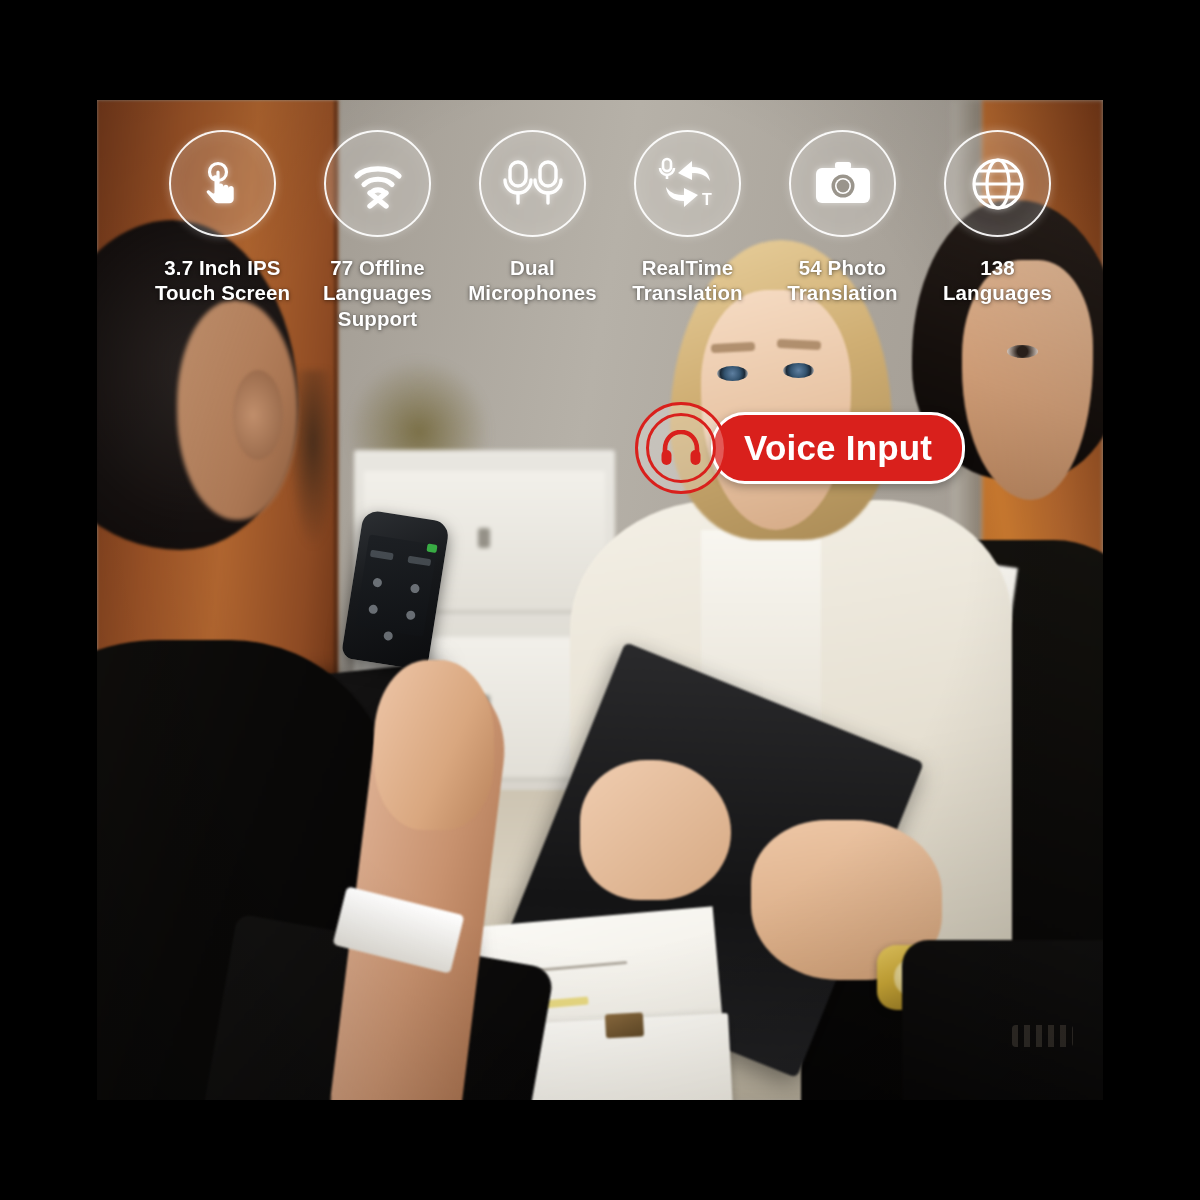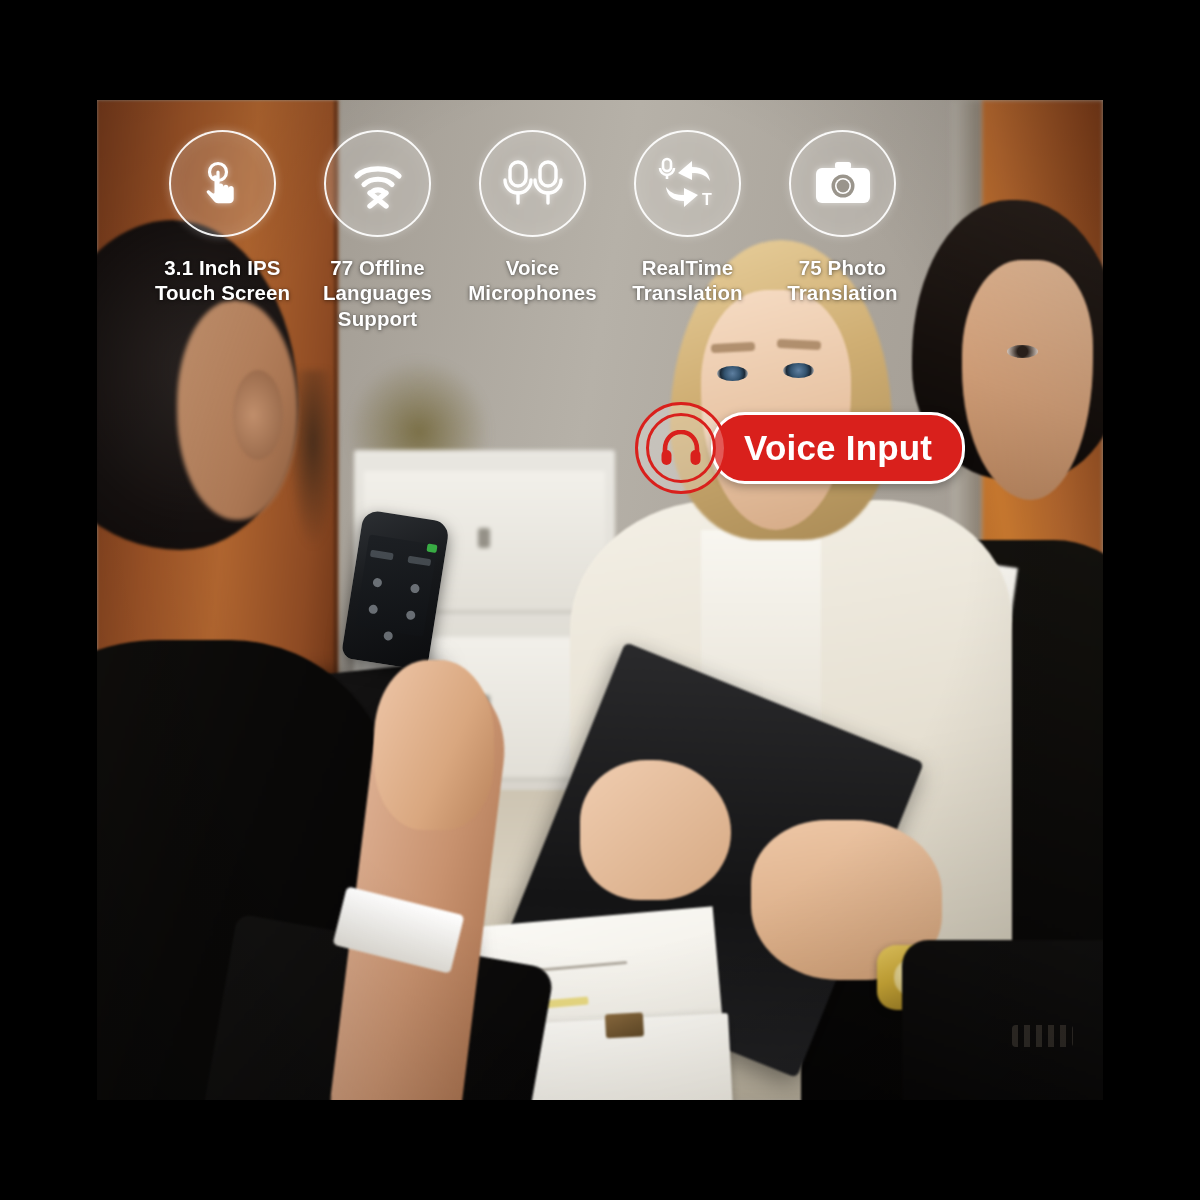--- a/index.html
+++ b/index.html
@@ -643,21 +643,21 @@
           <svg width="52" height="52" viewBox="0 0 52 52" aria-hidden="true">
             <circle cx="21" cy="14" r="8.5" fill="none" stroke="#fff" stroke-width="3.2"></circle>
             <path d="M21 14 v13" stroke="#fff" stroke-width="3.2" stroke-linecap="round"></path>
             <path d="M17.5 20 v14.5 c0 1 -1.4 1.3 -2.2 .6 l-3 -2.6 c-1.5-1.2 -3.6 .8 -2.2 2.4
                      l7 8.4 c1 1.2 2.4 1.9 4 1.9 h11.3 c2.4 0 4.3-1.9 4.3-4.3 V30.5
                      c0-1.5-1.2-2.6-2.6-2.6 -1.5 0-2.6 1.1-2.6 2.6 v-1.2 c0-1.5-1.2-2.6-2.6-2.6
                      -1.5 0-2.6 1.1-2.6 2.6 v-1.2 c0-1.5-1.2-2.6-2.6-2.6 -1.5 0-2.6 1.1-2.6 2.6
                      V20 c0-1.5-1.2-2.7-2.7-2.7 -1.5 0-2.9 1.2-2.9 2.7 z" fill="#fff"></path>
           </svg>
         </div>
-        <div class="feature-label">3.1 Inch IPS
+        <div class="feature-label">3.7 Inch IPS
 Touch Screen</div>
       </div>
 
       <div class="feature">
         <div class="feature-circle">
           <svg width="54" height="50" viewBox="0 0 54 50" aria-hidden="true">
             <path d="M6 17 C15 7.5 39 7.5 48 17" fill="none" stroke="#fff" stroke-width="5.2" stroke-linecap="round"></path>
             <path d="M13 25.5 C20 18.5 34 18.5 41 25.5" fill="none" stroke="#fff" stroke-width="5.2" stroke-linecap="round"></path>
             <path d="M20.5 33.5 C24 30 30 30 33.5 33.5" fill="none" stroke="#fff" stroke-width="5.2" stroke-linecap="round"></path>
             <path d="M19 34 L35 47 M35 34 L19 47" stroke="#fff" stroke-width="5.4" stroke-linecap="round"></path>
@@ -673,21 +673,21 @@
             <g fill="none" stroke="#fff" stroke-width="3.4" stroke-linecap="round">
               <rect x="8" y="4" width="16" height="24" rx="8"></rect>
               <path d="M3 22 a13 13 0 0 0 26 0"></path>
               <path d="M16 35 v10"></path>
               <rect x="38" y="4" width="16" height="24" rx="8"></rect>
               <path d="M33 22 a13 13 0 0 0 26 0"></path>
               <path d="M46 35 v10"></path>
             </g>
           </svg>
         </div>
-        <div class="feature-label">Voice
+        <div class="feature-label">Dual
 Microphones</div>
       </div>
 
       <div class="feature">
         <div class="feature-circle">
           <svg width="60" height="56" viewBox="0 0 60 56" aria-hidden="true">
             <g fill="none" stroke="#fff" stroke-width="2.6">
               <rect x="5" y="3" width="8" height="12" rx="4"></rect>
               <path d="M2 12 a7 7 0 0 0 14 0"></path>
               <path d="M9 19 v4"></path>
@@ -704,24 +704,38 @@
       <div class="feature">
         <div class="feature-circle">
           <svg width="58" height="46" viewBox="0 0 58 46" aria-hidden="true">
             <rect x="21" y="1" width="16" height="7" rx="2.5" fill="#fff"></rect>
             <rect x="2" y="7" width="54" height="35" rx="6" fill="#fff"></rect>
             <circle cx="29" cy="25" r="11.5" fill="#9a958c"></circle>
             <circle cx="29" cy="25" r="8" fill="#fff"></circle>
             <circle cx="29" cy="25" r="6.4" fill="#9a958c"></circle>
           </svg>
         </div>
-        <div class="feature-label">75 Photo
+        <div class="feature-label">54 Photo
 Translation</div>
       </div>
 
+      <div class="feature">
+        <div class="feature-circle">
+          <svg width="54" height="54" viewBox="0 0 54 54" aria-hidden="true">
+            <g fill="none" stroke="#fff" stroke-width="3.2">
+              <circle cx="27" cy="27" r="24"></circle>
+              <ellipse cx="27" cy="27" rx="11" ry="24"></ellipse>
+              <path d="M3 27 h48"></path>
+              <path d="M7 14 h40 M7 40 h40"></path>
+            </g>
+          </svg>
+        </div>
+        <div class="feature-label">138
+Languages</div>
+      </div>
 
     </div>
 
     <div class="badges">
 
       <div class="badge-row">
         <div class="badge-icon red">
           <span class="ring2"></span>
           <svg width="42" height="36" viewBox="0 0 42 36" aria-hidden="true">
             <path d="M5 23 V19 C5 9 12 2 21 2 C30 2 37 9 37 19 V23" fill="none" stroke="#d9201c" stroke-width="4.6" stroke-linecap="round"></path>

